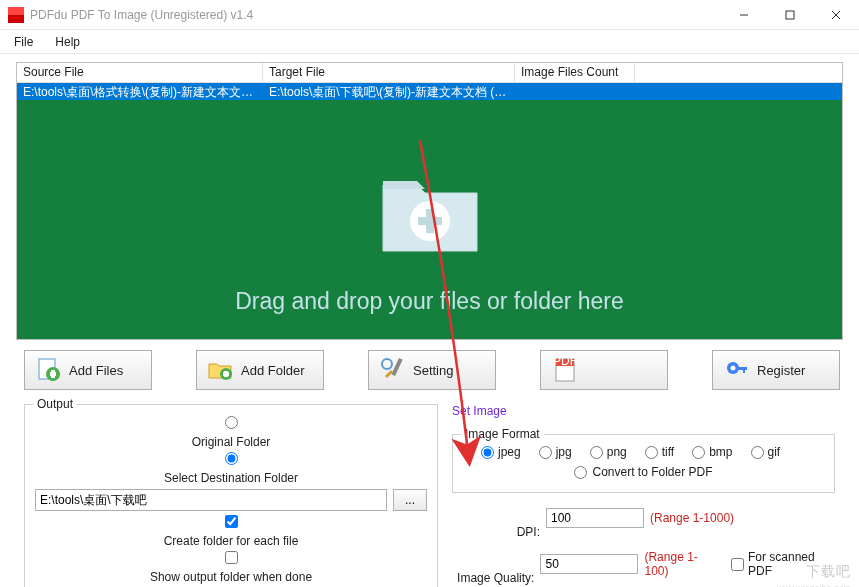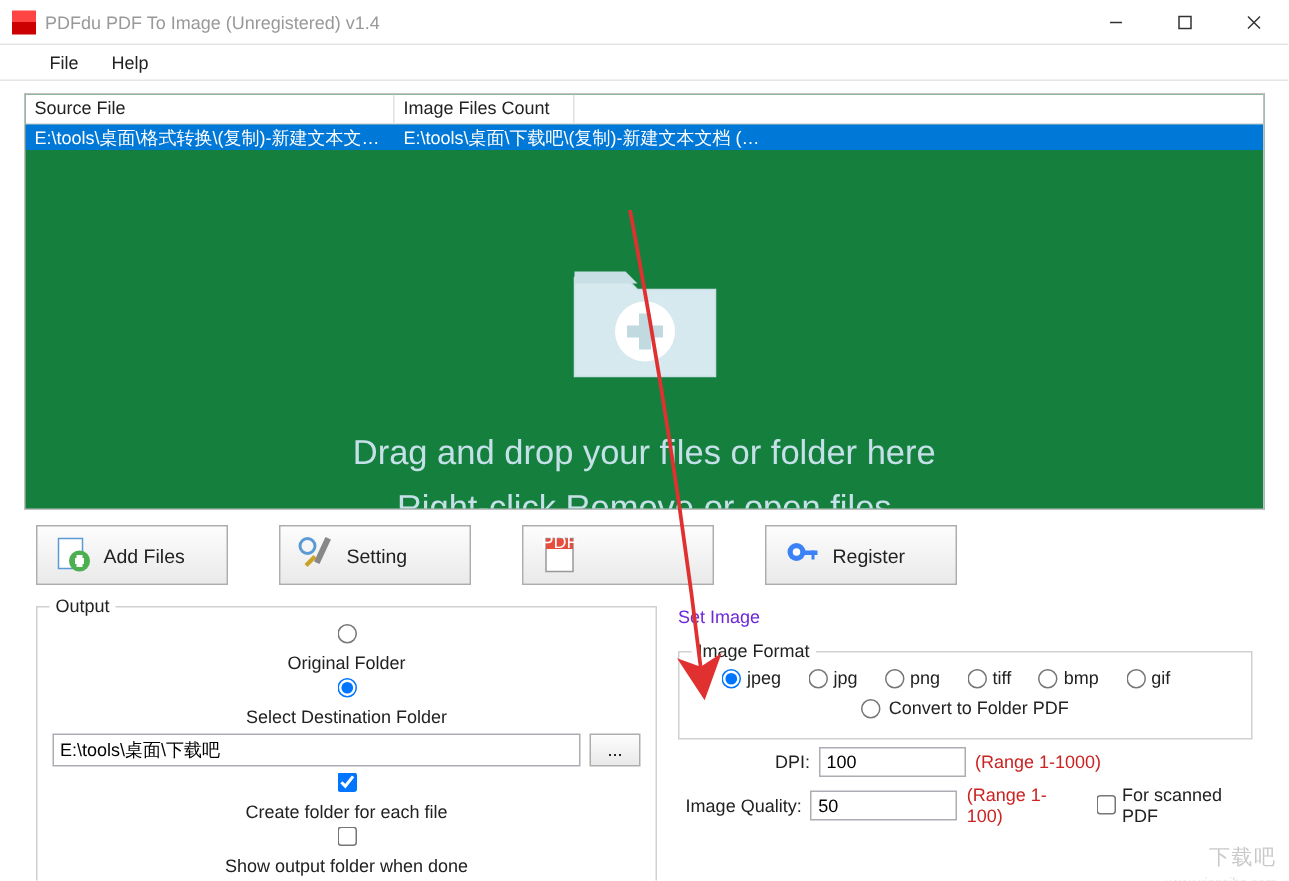--- a/index.html
+++ b/index.html
@@ -6,42 +6,42 @@
 body { background: #fff; width: 859px; height: 587px; overflow: hidden; position: relative; }
 
 
 .titlebar { height: 30px; background: #fff; border-bottom: 1px solid #e5e5e5; display: flex; align-items: center; padding-left: 8px; }
 .titlebar-icon { width: 16px; height: 16px; background: linear-gradient(to bottom, #ff4444 50%, #cc0000 50%); margin-right: 6px; }
 .titlebar-title { color: #999; font-size: 12px; flex: 1; }
 .titlebar-btns { display: flex; height: 100%; }
 .titlebar-btn { width: 46px; height: 100%; display: flex; align-items: center; justify-content: center; color: #555; font-size: 13px; }
 
 
-.menubar { height: 24px; display: flex; align-items: center; padding-left: 23px; gap: 2px; border-bottom: 1px solid #e5e5e5; }
+.menubar { height: 24px; display: flex; align-items: center; padding-left: 4px; gap: 2px; border-bottom: 1px solid #e5e5e5; }
 .menu-item { padding: 3px 10px; color: #222; }
 
 
 .content { padding: 8px 16px; }
 
 
 .filelist-wrap { border: 1px solid #c0c0c0; background: #15803d; height: 278px; position: relative; overflow: hidden; }
 .filelist-header { display: flex; background: #fff; border-bottom: 1px solid #e0e0e0; height: 20px; }
 .filelist-header-cell { padding: 2px 6px; border-right: 1px solid #e0e0e0; color: #222; font-size: 12px; }
 .col-source { width: 246px; }
 .col-target { width: 252px; }
 .col-count { width: 120px; }
 .filelist-row { display: flex; height: 17px; }
 .filelist-row.selected { background: #0078d7; color: #fff; }
 .filelist-cell { padding: 1px 6px; overflow: hidden; white-space: nowrap; text-overflow: ellipsis; font-size: 12px; }
 .drop-hint { position: absolute; left: 0; right: 0; top: 220px; text-align: center; }
 .drop-hint-line { color: #c5e0e8; font-size: 23px; font-weight: 300; line-height: 1.6; font-family: "Segoe UI Light", "Segoe UI", sans-serif; }
 .drop-icon { position: absolute; left: 50%; top: 100px; transform: translateX(-50%); width: 110px; height: 100px; }
 
 
-.toolbar { display: flex; gap: 34px; padding: 10px 8px 14px 8px; justify-content: flex-start; }
+.toolbar { display: flex; gap: 44px; padding: 10px 8px 14px 8px; justify-content: flex-start; }
 .tbtn { display: flex; align-items: center; gap: 6px; border: 1px solid #adadad; background: linear-gradient(#fdfdfd, #e9e9e9); padding: 5px 10px; min-width: 128px; height: 40px; cursor: pointer; }
 .tbtn-icon { width: 28px; height: 28px; display: flex; align-items: center; justify-content: center; }
 .tbtn-label { color: #222; font-size: 13px; }
 
 
 .bottom { display: flex; gap: 14px; padding: 0 8px; }
 .fieldset { border: 1px solid #d0d0d0; padding: 8px 10px 10px 10px; position: relative; }
 .fieldset-legend { position: absolute; top: -8px; left: 8px; background: #fff; padding: 0 4px; color: #222; font-size: 12px; }
 .fs-output { width: 414px; }
 .fs-setimage { flex: 1; }
@@ -52,21 +52,21 @@
 .path-row { display: flex; gap: 6px; margin: 4px 0; }
 .path-input { flex: 1; border: 1px solid #abadb3; padding: 2px 4px; height: 22px; font-size: 12px; }
 .browse-btn { width: 34px; height: 22px; border: 1px solid #adadad; background: linear-gradient(#fdfdfd, #e9e9e9); cursor: pointer; }
 
 .format-radios { display: flex; gap: 18px; margin: 2px 0 6px 18px; }
 .format-radios label { display: flex; align-items: center; gap: 4px; color: #222; }
 .convert-row { text-align: center; margin-top: 2px; }
 .convert-row label { display: inline-flex; align-items: center; gap: 5px; color: #222; }
 
 .num-row { display: flex; align-items: center; gap: 6px; margin: 5px 0; }
-.num-label { width: 88px; text-align: right; color: #222; }
+.num-label { width: 88px; text-align: right; color: #222; margin-top: 27px; }
 .num-input { width: 98px; border: 1px solid #abadb3; padding: 2px 4px; height: 20px; font-size: 12px; }
 .range-hint { color: #cc2222; font-size: 12px; }
 .scanned-check { display: flex; align-items: center; gap: 4px; margin-left: 8px; color: #222; }
 
 
 .annot-arrow { position: absolute; left: 400px; top: 140px; pointer-events: none; z-index: 100; }
 
 
 .watermark { position: absolute; right: 8px; bottom: 6px; color: rgba(120,120,120,0.4); font-size: 14px; font-family: "Microsoft YaHei", sans-serif; letter-spacing: 1px; }
 .watermark-sub { position: absolute; right: 8px; bottom: -6px; color: rgba(150,150,150,0.35); font-size: 9px; }
@@ -102,53 +102,64 @@
 <div class="menubar">
   <div class="menu-item">File</div>
   <div class="menu-item">Help</div>
 </div>
 
 <div class="content">
 
   <div class="filelist-wrap">
     <div class="filelist-header">
       <div class="filelist-header-cell col-source">Source File</div>
+      <div class="filelist-header-cell col-target">Target File</div>
       <div class="filelist-header-cell col-count">Image Files Count</div>
     </div>
     <div class="filelist-row selected">
       <div class="filelist-cell col-source">E:\tools\桌面\格式转换\(复制)-新建文本文档 ...</div>
       <div class="filelist-cell col-target">E:\tools\桌面\下载吧\(复制)-新建文本文档 (2...</div>
       <div class="filelist-cell col-count"></div>
     </div>
     <div class="drop-icon">
       <svg width="110" height="100" viewBox="0 0 110 100">
         <path d="M 8 22 L 42 22 L 50 30 L 102 30 L 102 88 L 8 88 Z" fill="#d6e9ee" stroke="#c8dfe5" stroke-width="1"></path>
         <path d="M 8 18 L 42 18 L 50 26 L 8 26 Z" fill="#c8dfe5"></path>
         <circle cx="55" cy="58" r="20" fill="#ffffff"></circle>
         <rect x="51" y="46" width="8" height="24" fill="#c0dae0"></rect>
         <rect x="43" y="54" width="24" height="8" fill="#c0dae0"></rect>
       </svg>
     </div>
     <div class="drop-hint">
       <div class="drop-hint-line">Drag and drop your files or folder here</div>
-      <div class="drop-hint-line">Right-click Remove or open files</div>
     </div>
   </div>
 
   <div class="toolbar">
     <button class="tbtn">
       <span class="tbtn-icon">
           <svg width="28" height="28">
             <rect x="4" y="3" width="16" height="20" fill="#fff" stroke="#5b9bd5"></rect>
             <circle cx="18" cy="18" r="7" fill="#4caf50"></circle>
             <rect x="15" y="16" width="6" height="4" fill="#fff"></rect>
             <rect x="16" y="14" width="4" height="8" fill="#fff"></rect>
           </svg>
         </span>
       <span class="tbtn-label">Add Files</span>
+    </button>
+    <button class="tbtn">
+      <span class="tbtn-icon">
+          <svg width="28" height="28">
+            <path d="M2 8 L10 8 L12 10 L24 10 L24 22 L2 22 Z" fill="#ffd966" stroke="#c9a227"></path>
+            <circle cx="19" cy="18" r="6" fill="#4caf50"></circle>
+            <rect x="17" y="15" width="4" height="6" fill="#fff"></rect>
+            <rect x="16" y="16" width="6" height="4" fill="#fff"></rect>
+          </svg>
+        </span>
+      <span class="tbtn-label">Add Folder</span>
     </button>
     <button class="tbtn">
       <span class="tbtn-icon">
           <svg width="28" height="28">
             <rect x="16" y="2" width="4" height="18" fill="#888" transform="rotate(25 18 11)"></rect>
             <path d="M6 20 L12 14 L14 16 L8 22 Z" fill="#c9a227"></path>
             <circle cx="8" cy="8" r="5" fill="none" stroke="#5b9bd5" stroke-width="2"></circle>
           </svg>
         </span>
       <span class="tbtn-label">Setting</span>

